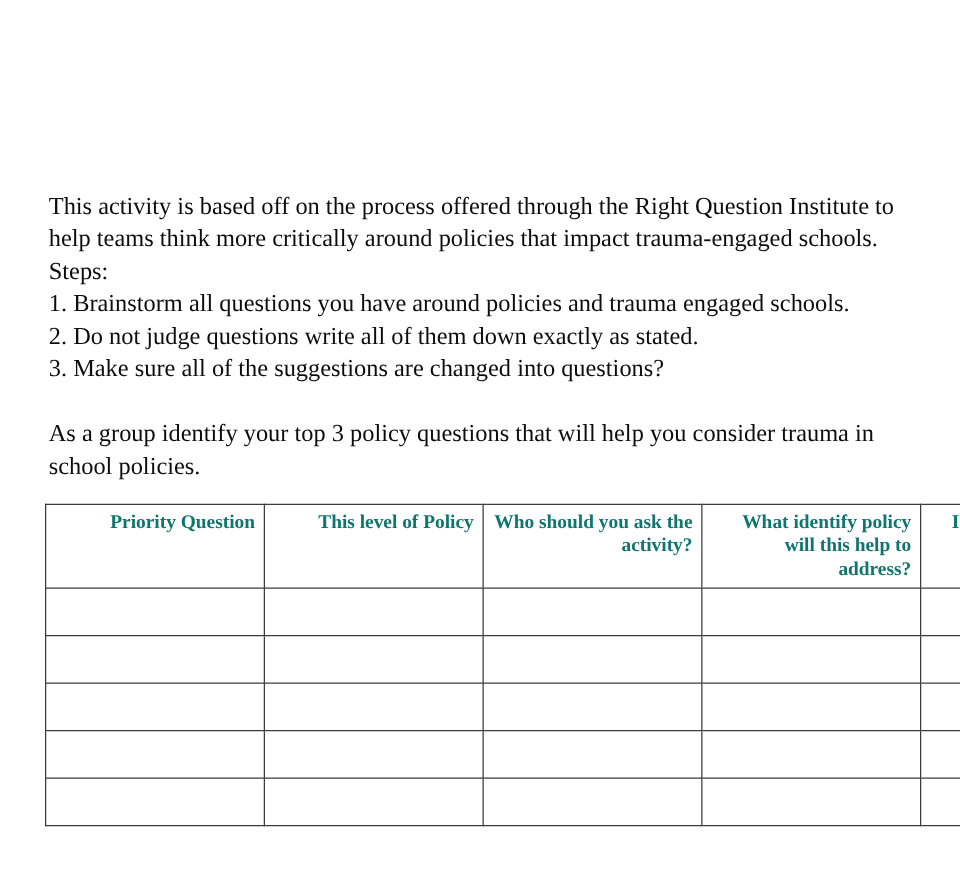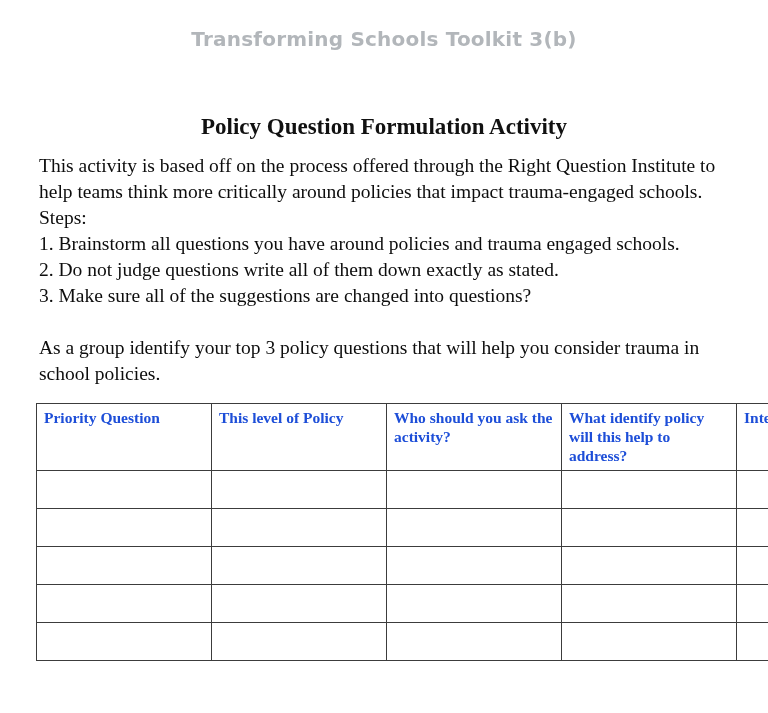--- a/index.html
+++ b/index.html
@@ -90,35 +90,33 @@
     padding: 4px 7px 5px 7px;
     vertical-align: top;
     box-sizing: border-box;
   }
   .activity-table thead th {
     height: 59px;
     font-family: "Liberation Serif", serif;
     font-size: 15.5px;
     font-weight: 700;
     line-height: 19px;
-    text-align: left;
-    color: #1d4ed8;
+    text-align: right;
+    color: #0f766e;
   }
   .activity-table tbody td {
     height: 38px;
   }
 </style>
 </head>
 <body>
 
 <div class="page">
 
-  <div class="doc-header">Transforming Schools Toolkit 3(b)</div>
 
-  <h1 class="doc-title">Policy Question Formulation Activity</h1>
 
   <div class="body-block">
     <p>This activity is based off on the process offered through the Right Question Institute to</p>
     <p>help teams think more critically around policies that impact trauma-engaged schools.</p>
     <p>Steps:</p>
     <p>1. Brainstorm all questions you have around policies and trauma engaged schools.</p>
     <p>2. Do not judge questions write all of them down exactly as stated.</p>
     <p>3. Make sure all of the suggestions are changed into questions?</p>
     <p class="spacer"></p>
     <p>As a group identify your top 3 policy questions that will help you consider trauma in</p>

